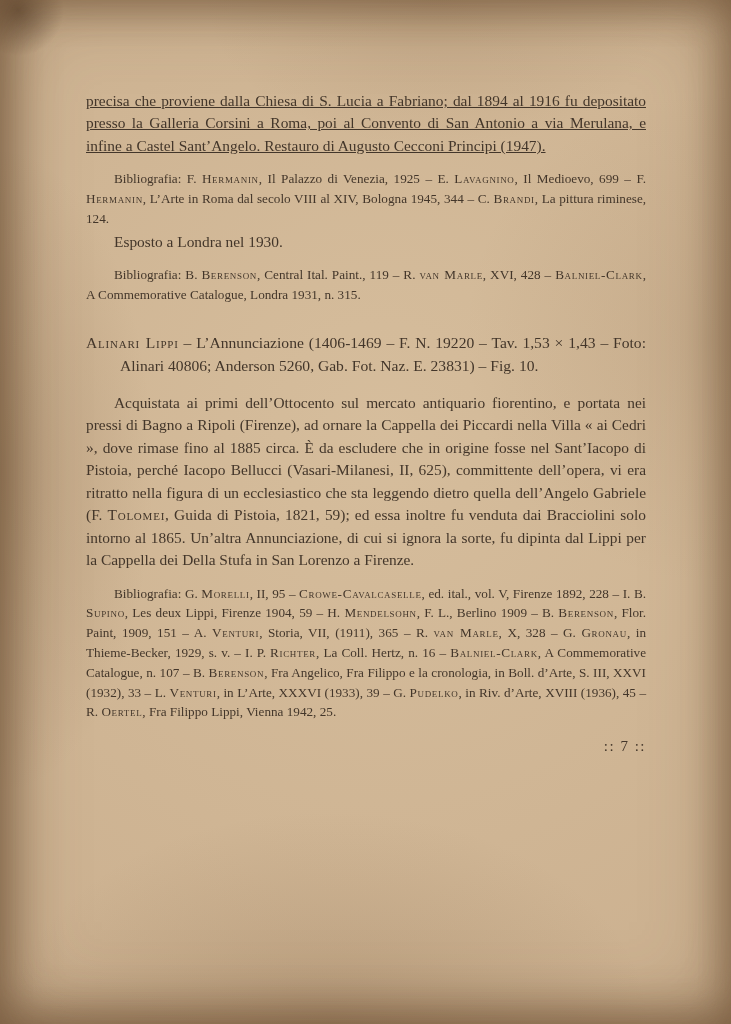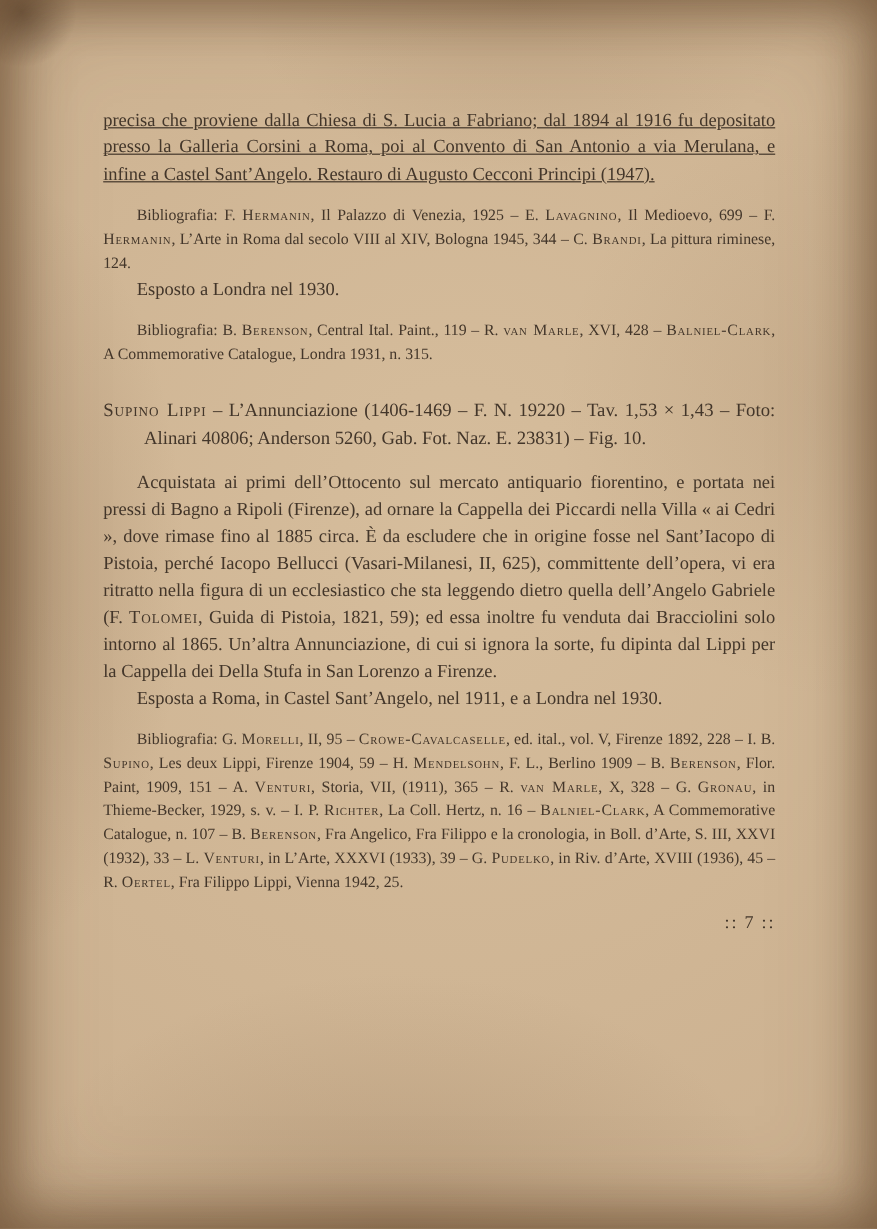--- a/index.html
+++ b/index.html
@@ -76,20 +76,19 @@
 </head>
 <body>
 
 <div class="page">
   <div class="content">
     <div>
         <p class="blk body noindent"><span>precisa che proviene dalla Chiesa di S. Lucia a Fabriano; dal 1894 al 1916 fu depositato presso la Galleria Corsini a Roma, poi al Convento di San Antonio a via Merulana, e infine a Castel Sant’Angelo. Restauro di Augusto Cecconi Principi (1947).</span></p>
         <p class="blk biblio"><span>Bibliografia: F. </span><span class="sc">Hermanin</span><span>, </span><span class="i">Il Palazzo di Venezia</span><span>, 1925 – E. </span><span class="sc">Lavagnino</span><span>, </span><span class="i">Il Medioevo</span><span>, 699 – F. </span><span class="sc">Hermanin</span><span>, </span><span class="i">L’Arte in Roma dal secolo VIII al XIV</span><span>, Bologna 1945, 344 – C. </span><span class="sc">Brandi</span><span>, </span><span class="i">La pittura riminese</span><span>, 124.</span></p>
         <p class="blk body"><span>Esposto a Londra nel 1930.</span></p>
         <p class="blk biblio"><span>Bibliografia: B. </span><span class="sc">Berenson</span><span>, </span><span class="i">Central Ital. Paint.</span><span>, 119 – R. </span><span class="sc">van Marle</span><span>, XVI, 428 – </span><span class="sc">Balniel-Clark</span><span>, </span><span class="i">A Commemorative Catalogue</span><span>, Londra 1931, n. 315.</span></p>
-        <p class="blk entry"><span class="sc">Supino Lippi</span><span> – </span><span class="i">L’Annunciazione</span><span> (1406-1469 – F. N. 19220 – Tav. 1,53 × 1,43 – Foto: Alinari 40806; Anderson 5260, Gab. Fot. Naz. E. 23831) – </span><span class="i">Fig. 10</span><span>.</span></p>
+        <p class="blk entry"><span class="sc">Alinari Lippi</span><span> – </span><span class="i">L’Annunciazione</span><span> (1406-1469 – F. N. 19220 – Tav. 1,53 × 1,43 – Foto: Alinari 40806; Anderson 5260, Gab. Fot. Naz. E. 23831) – </span><span class="i">Fig. 10</span><span>.</span></p>
         <p class="blk body"><span>Acquistata ai primi dell’Ottocento sul mercato antiquario fiorentino, e portata nei pressi di Bagno a Ripoli (Firenze), ad ornare la Cappella dei Piccardi nella Villa « ai Cedri », dove rimase fino al 1885 circa. È da escludere che in origine fosse nel Sant’Iacopo di Pistoia, perché Iacopo Bellucci (Vasari-Milanesi, II, 625), committente dell’opera, vi era ritratto nella figura di un ecclesiastico che sta leggendo dietro quella dell’Angelo Gabriele (F. </span><span class="sc">Tolomei</span><span>, </span><span class="i">Guida di Pistoia</span><span>, 1821, 59); ed essa inoltre fu venduta dai Bracciolini solo intorno al 1865. Un’altra Annunciazione, di cui si ignora la sorte, fu dipinta dal Lippi per la Cappella dei Della Stufa in San Lorenzo a Firenze.</span></p>
-        <p class="blk body"><span>Esposta a Roma, in Castel Sant’Angelo, nel 1911, e a Londra nel 1930.</span></p>
         <p class="blk biblio"><span>Bibliografia: G. </span><span class="sc">Morelli</span><span>, II, 95 – </span><span class="sc">Crowe-Cavalcaselle</span><span>, ed. ital., vol. V, Firenze 1892, 228 – I. B. </span><span class="sc">Supino</span><span>, </span><span class="i">Les deux Lippi</span><span>, Firenze 1904, 59 – H. </span><span class="sc">Mendelsohn</span><span>, </span><span class="i">F. L.</span><span>, Berlino 1909 – B. </span><span class="sc">Berenson</span><span>, </span><span class="i">Flor. Paint</span><span>, 1909, 151 – A. </span><span class="sc">Venturi</span><span>, </span><span class="i">Storia</span><span>, VII, (1911), 365 – R. </span><span class="sc">van Marle</span><span>, X, 328 – G. </span><span class="sc">Gronau</span><span>, in </span><span class="i">Thieme-Becker</span><span>, 1929, s. v. – I. P. </span><span class="sc">Richter</span><span>, </span><span class="i">La Coll. Hertz</span><span>, n. 16 – </span><span class="sc">Balniel-Clark</span><span>, </span><span class="i">A Commemorative Catalogue</span><span>, n. 107 – B. </span><span class="sc">Berenson</span><span>, </span><span class="i">Fra Angelico, Fra Filippo e la cronologia</span><span>, in </span><span class="i">Boll. d’Arte</span><span>, S. III, XXVI (1932), 33 – L. </span><span class="sc">Venturi</span><span>, in </span><span class="i">L’Arte</span><span>, XXXVI (1933), 39 – G. </span><span class="sc">Pudelko</span><span>, in </span><span class="i">Riv. d’Arte</span><span>, XVIII (1936), 45 – R. </span><span class="sc">Oertel</span><span>, </span><span class="i">Fra Filippo Lippi</span><span>, Vienna 1942, 25.</span></p>
       </div>
     <div class="pagenum">:: 7 ::</div>
   </div>
 </div>
 
 </body></html>

